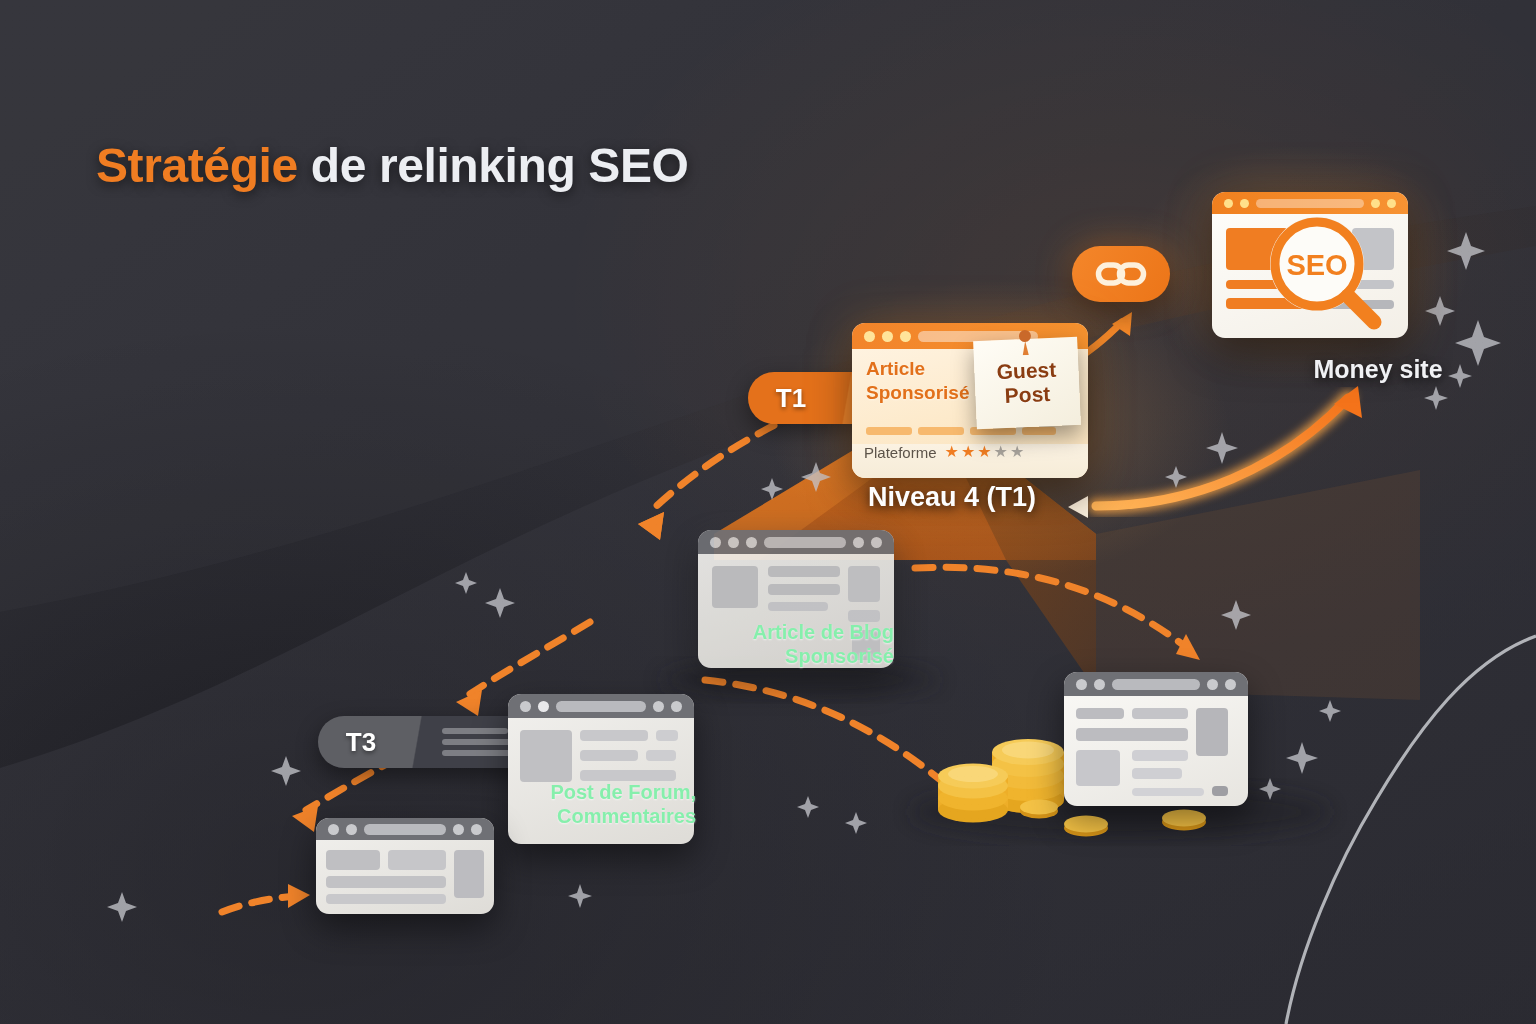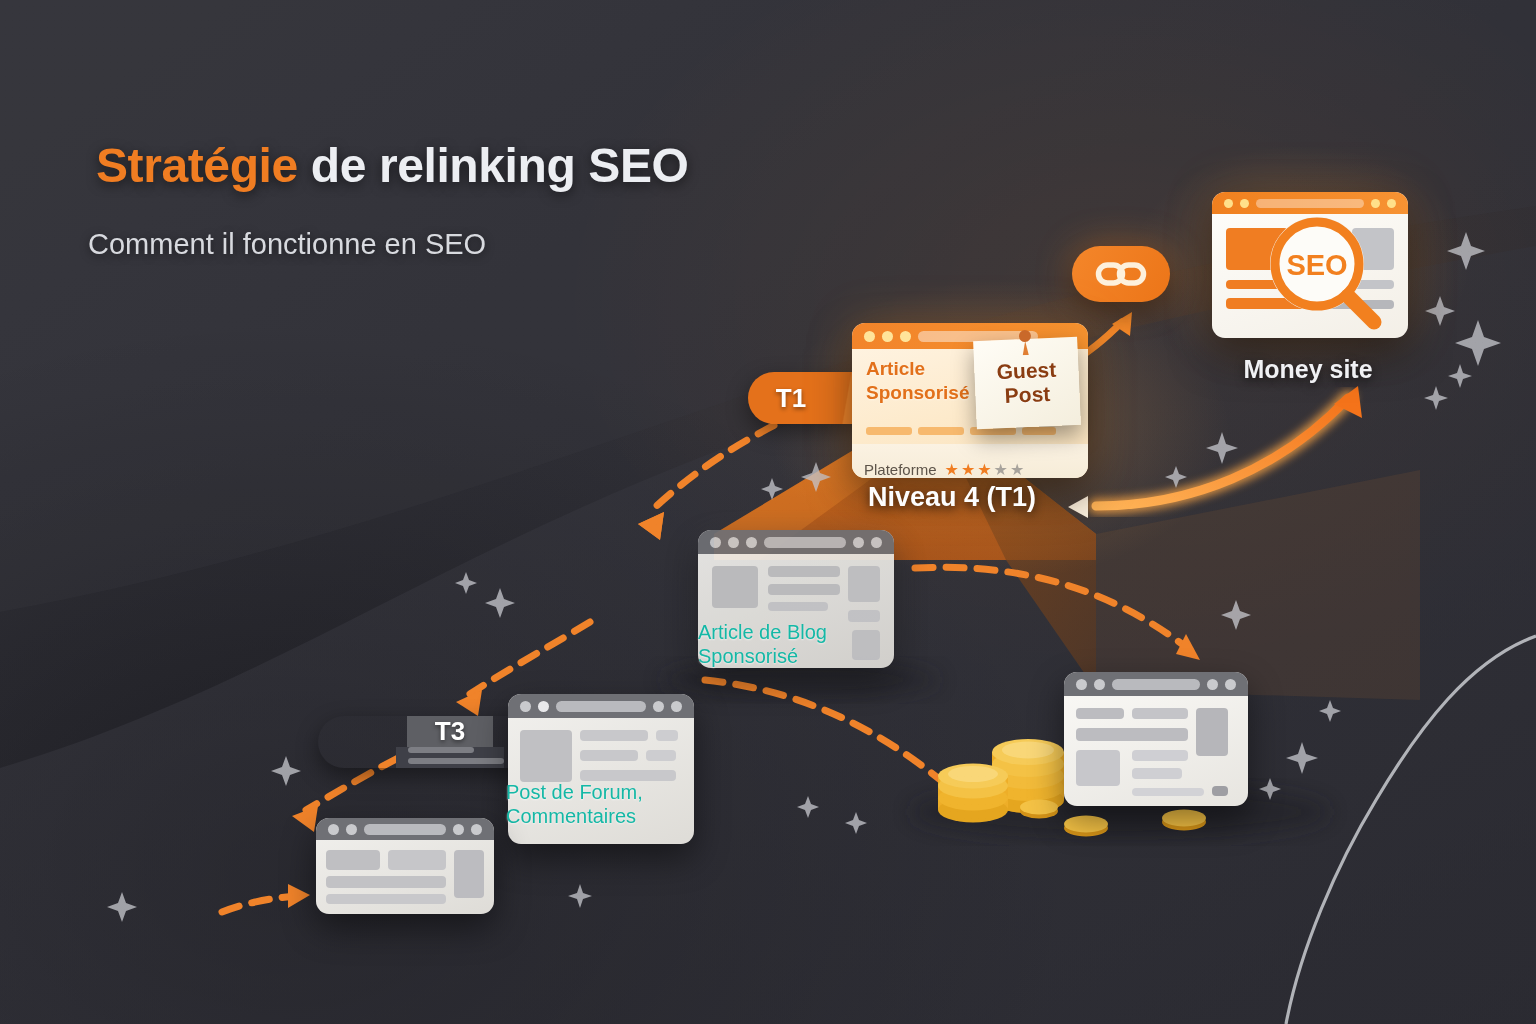--- a/index.html
+++ b/index.html
@@ -50,21 +50,21 @@
   #t1card .bar{height:26px;background:linear-gradient(90deg,#f2842a,#f5922f);}
   #t1card .dot{background:#ffe49a;}
   #t1card .urlbar{background:rgba(255,255,255,.45);max-width:120px;}
   .t1-inner{position:relative;height:129px;}
   .t1-txt{position:absolute;left:14px;top:8px;color:#e2701a;font-size:19px;
     font-weight:bold;line-height:1.28;text-shadow:0 1px 2px rgba(255,255,255,.5);}
   .t1-lines{position:absolute;left:14px;top:78px;display:flex;gap:6px;}
   .t1-lines i{display:block;height:8px;border-radius:3px;background:#f7b96e;}
   .t1-foot{position:absolute;left:0;right:0;bottom:0;height:34px;
     background:linear-gradient(180deg,#fbf2e2,#f6ecd8);
-    display:flex;align-items:flex-end;padding:0 12px;gap:8px;}
+    display:flex;align-items:flex-start;padding:0 12px;gap:8px;}
   .t1-foot .plat{font-size:15px;color:#5c5349;}
   .stars{display:flex;gap:2px;}
   .star{font-size:16px;line-height:1;}
   .star.on{color:#f07d22;}
   .star.off{color:#a8a39c;}
 
   
   .sticky{position:absolute;left:975px;top:339px;width:104px;height:88px;
     background:linear-gradient(150deg,#fffdf6,#f4eedd);
     transform:rotate(-2.5deg);
@@ -74,37 +74,37 @@
     text-shadow:0 1px 1px rgba(255,255,255,.7);}
   .pin{position:absolute;left:50%;top:-10px;margin-left:-9px;width:18px;height:26px;}
 
   
   #moneycard{left:1212px;top:192px;width:196px;height:146px;
     background:linear-gradient(160deg,#fffefb,#f3efe7);
     box-shadow:0 16px 40px rgba(0,0,0,.5),0 0 50px rgba(255,150,50,.22);}
   #moneycard .bar{height:22px;background:linear-gradient(90deg,#f0801f,#f79333);}
   #moneycard .dot{background:#ffe08a;width:9px;height:9px;}
   #moneycard .urlbar{background:rgba(255,255,255,.38);height:9px;}
-  .money-label{position:absolute;left:1210px;top:355px;width:196px;text-align:center;
+  .money-label{position:absolute;left:1280px;top:355px;width:196px;text-align:center;
     font-size:25px;font-weight:bold;color:#f0f1f4;text-shadow:0 3px 10px rgba(0,0,0,.6);}
 
   
   .gcard{background:linear-gradient(160deg,#f2f1ee,#dedcd7);}
   .gcard .bar{background:#6f7075;}
   .gcard .dot{background:#c9cacd;}
   .gcard .urlbar{background:#b9babe;}
   #t2card{left:698px;top:530px;width:196px;height:138px;opacity:.93;
     box-shadow:0 14px 34px rgba(0,0,0,.45),0 0 34px rgba(255,255,255,.06);}
   #t3card{left:508px;top:694px;width:186px;height:150px;}
   #t4card{left:316px;top:818px;width:178px;height:96px;}
   #rightcard{left:1064px;top:672px;width:184px;height:134px;
     background:linear-gradient(160deg,#fbfaf7,#e7e5e0);}
 
-  .cardlabel{position:absolute;text-align:left;font-size:20px;font-weight:normal;
-    color:#14b8a6;line-height:1.22;text-shadow:0 1px 2px rgba(255,255,255,.65);}
+  .cardlabel{position:absolute;text-align:right;font-size:20px;font-weight:bold;
+    color:#86efac;line-height:1.22;text-shadow:0 1px 2px rgba(255,255,255,.65);}
   #t2label{left:698px;top:620px;width:196px;}
   #t3label{left:506px;top:780px;width:190px;}
 
   
   .tier{position:absolute;height:52px;border-radius:26px;display:flex;align-items:center;
     overflow:hidden;box-shadow:0 8px 22px rgba(0,0,0,.42);}
   .tier .lbl{width:86px;height:100%;display:flex;align-items:center;justify-content:center;
     font-size:26px;font-weight:bold;color:#fff;text-shadow:0 2px 4px rgba(0,0,0,.45);}
   .tier .slant{width:26px;height:100%;}
   .tier .rest{flex:1;height:100%;display:flex;flex-direction:column;
@@ -113,21 +113,21 @@
 
   #tier1{left:748px;top:372px;width:152px;}
   #tier1 .lbl{background:#e4711b;}
   #tier1 .slant{background:linear-gradient(100deg,#e4711b 48%,#f3872c 52%);}
   #tier1 .rest{background:#f3872c;}
   #tier2{left:548px;top:570px;width:250px;}
   #tier2 .lbl{background:#6e6f74;}
   #tier2 .slant{background:linear-gradient(100deg,#6e6f74 48%,#474850 52%);}
   #tier2 .rest{background:#474850;}
   #tier2 .rest i{background:#8d8e93;}
-  #tier3{left:318px;top:716px;width:264px;flex-direction:column;}
+  #tier3{left:318px;top:716px;width:264px;}
   #tier3 .lbl{background:#5e5f64;}
   #tier3 .slant{background:linear-gradient(100deg,#5e5f64 48%,#3f4048 52%);}
   #tier3 .rest{background:#3f4048;}
   #tier3 .rest i{background:#7d7e84;}
   #tier4{left:124px;top:822px;width:268px;}
   #tier4 .lbl{background:#57585d;}
   #tier4 .slant{background:linear-gradient(100deg,#57585d 48%,#3a3b43 52%);}
   #tier4 .rest{background:#3a3b43;}
   #tier4 .rest i{background:#76777d;}
 
@@ -278,21 +278,20 @@
         <ellipse cx="1184" cy="818" rx="22" ry="8.5" fill="#f4c245"></ellipse>
       </g>
     </g>
   </svg>
 
   <div class="grain"></div>
 
   <div class="title">
     <span class="accent">Stratégie</span><span> de relinking SEO</span>
   </div>
-  <div class="subtitle">Comment il fonctionne en SEO</div>
 
   <div class="card" id="moneycard">
     <div class="bar">
       <span class="dot"></span>
       <span class="dot"></span>
       <span class="urlbar"></span>
       <span class="dot"></span>
       <span class="dot"></span>
     </div>
     <div class="body" style="position:relative;height:124px;padding:14px;">

